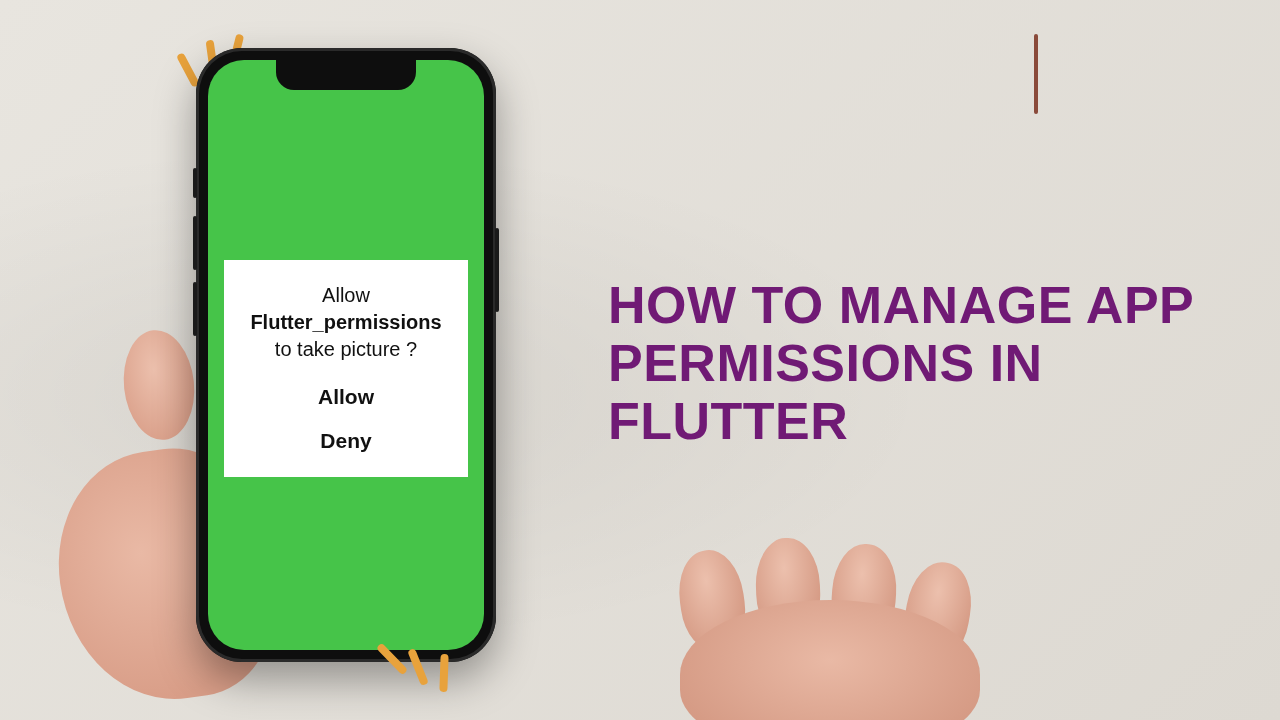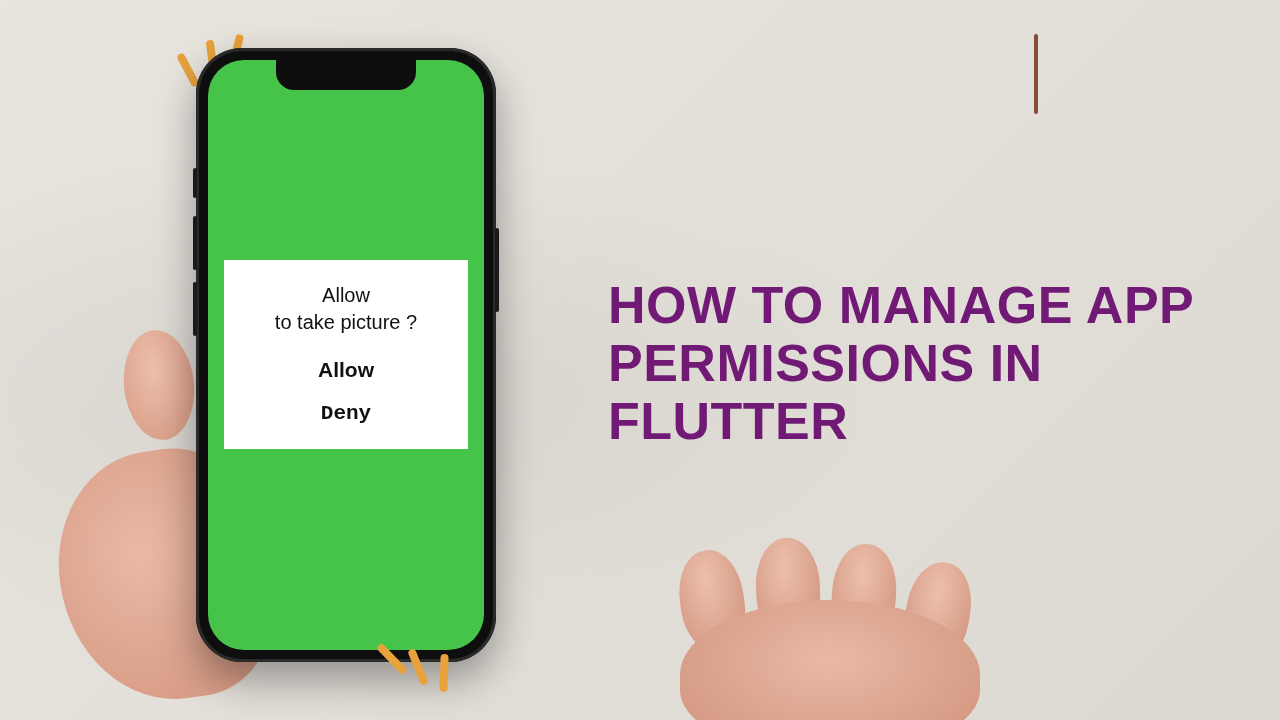--- a/index.html
+++ b/index.html
@@ -200,21 +200,21 @@
     font-weight: 700;
   }
   .dialog .btn {
     display: block;
     margin-top: 22px;
     font-size: 21px;
     font-weight: 700;
     color: #111;
     cursor: pointer;
   }
-  .dialog .btn + .btn { margin-top: 20px; margin-bottom: 6px; font-family: Liberation Mono, monospace; }
+  .dialog .btn + .btn { margin-top: 20px; margin-bottom: 6px; }
 
   
   .headline {
     position: absolute;
     left: 608px;
     top: 276px;
     right: 60px;
     font-weight: 800;
     font-size: 52px;
     line-height: 1.12;
@@ -252,20 +252,21 @@
 <div class="phone">
   <div class="side-btn sb1"></div>
   <div class="side-btn sb2"></div>
   <div class="side-btn sb3"></div>
   <div class="side-btn sb4"></div>
   <div class="screen">
     <div class="notch"></div>
 
     <div class="dialog">
       <div class="line">Allow</div>
+      <div class="line bold">Flutter_permissions</div>
       <div class="line">to take  picture ?</div>
       <span class="btn">Allow</span>
       <span class="btn">Deny</span>
     </div>
   </div>
 </div>
 
 <div class="burst-bottom">
   <div class="ray r1"></div>
     <div class="ray r2"></div>

